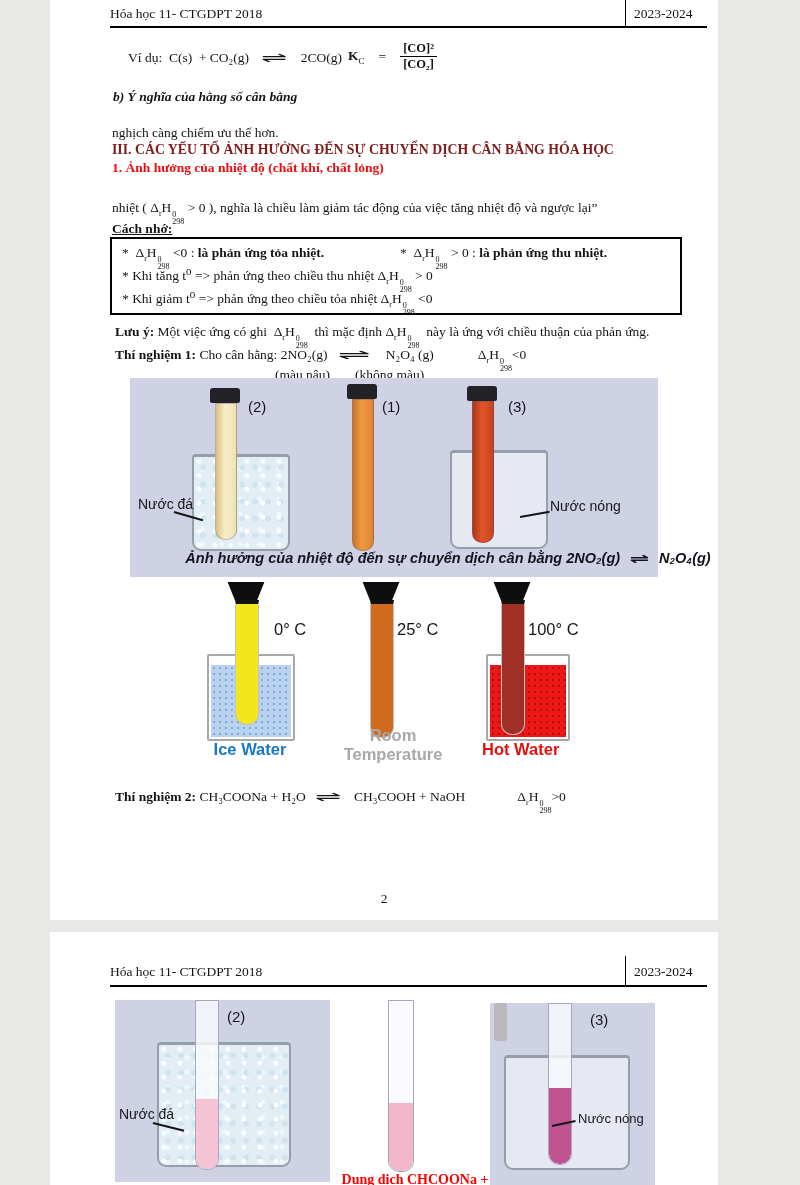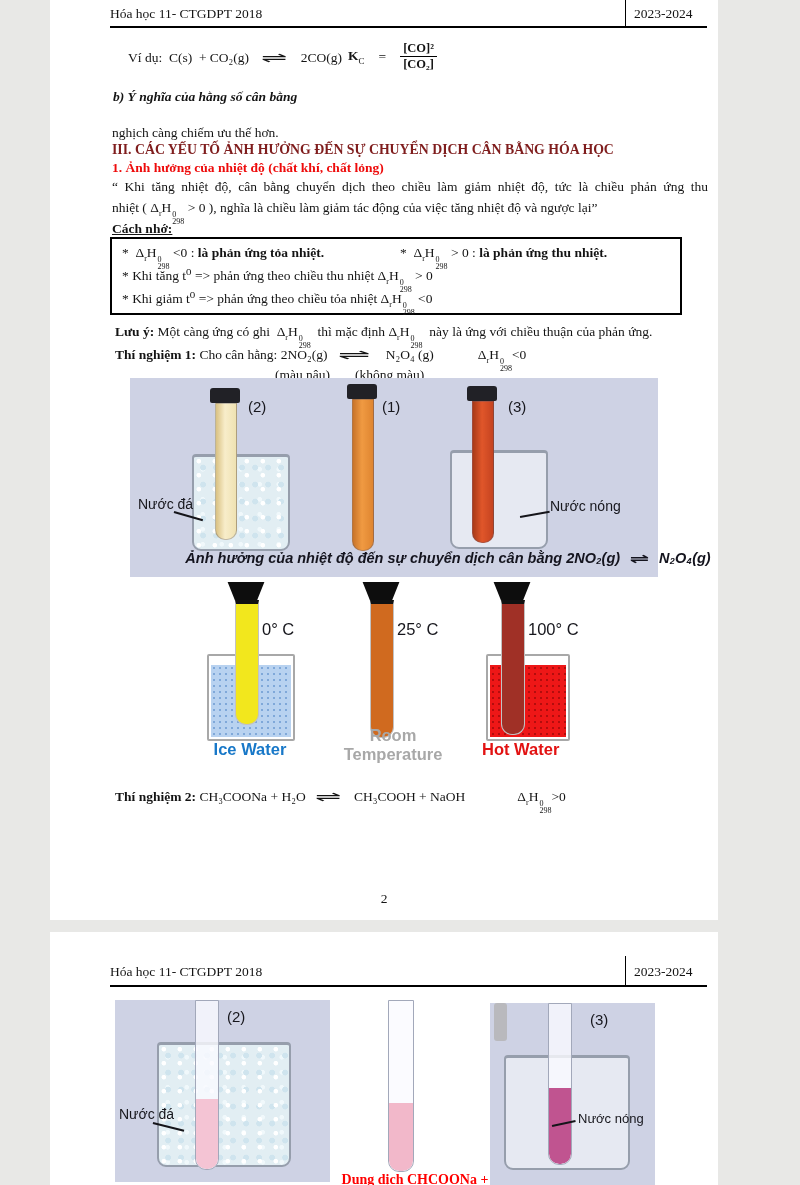--- a/index.html
+++ b/index.html
@@ -92,21 +92,20 @@
   </div>
 
   <div class="line bold ital" style="left:63px;top:87px">b) Ý nghĩa của hằng số cân bằng</div>
 
   <div class="line" style="left:62px;top:123px">nghịch càng chiếm ưu thế hơn.</div>
 
   <div class="line bold blue" style="left:62px;top:140px;font-size:13.8px">III. CÁC YẾU TỐ ẢNH HƯỞNG ĐẾN SỰ CHUYỂN DỊCH CÂN BẰNG HÓA HỌC</div>
 
   <div class="line bold red" style="left:62px;top:158px">1. Ảnh hưởng của nhiệt độ (chất khí, chất lỏng)</div>
 
-  <div class="jline" style="left:62px;top:177px">“ Khi tăng nhiệt độ, cân bằng chuyển dịch theo chiều làm giảm nhiệt độ, tức là chiều phản ứng thu</div>
   <div class="line" style="left:62px;top:196px;line-height:24px"><span>nhiệt ( </span><span class="drh"><span>Δ</span><sub>r</sub><span>H</span><span class="ss">
           <i>0</i>
           <i>298</i>
         </span></span><span> &gt; 0 ), nghĩa là chiều làm giảm tác động của việc tăng nhiệt độ và ngược lại”</span></div>
 
   <div class="line bold underl" style="left:62px;top:219px">Cách nhớ:</div>
 
   <div class="membox">
     <div class="line" style="left:10px;top:3px;line-height:22px"><span>*  </span><span class="drh"><span>Δ</span><sub>r</sub><span>H</span><span class="ss">
             <i>0</i>
@@ -119,21 +118,21 @@
     <div class="line" style="left:10px;top:26px;line-height:22px"><span>* Khi tăng t⁰ =&gt; phản ứng theo chiều thu nhiệt </span><span class="drh"><span>Δ</span><sub>r</sub><span>H</span><span class="ss">
             <i>0</i>
             <i>298</i>
           </span></span><span> &gt; 0</span></div>
     <div class="line" style="left:10px;top:49px;line-height:22px"><span>* Khi giảm t⁰ =&gt; phản ứng theo chiều tỏa nhiệt </span><span class="drh"><span>Δ</span><sub>r</sub><span>H</span><span class="ss">
             <i>0</i>
             <i>298</i>
           </span></span><span> &lt;0</span></div>
   </div>
 
-  <div class="line" style="left:65px;top:320px;line-height:24px"><b>Lưu ý:</b><span> Một càng ứng có ghi  </span><span class="drh"><span>Δ</span><sub>r</sub><span>H</span><span class="ss">
+  <div class="line" style="left:65px;top:320px;line-height:24px"><b>Lưu ý:</b><span> Một việc ứng có ghi  </span><span class="drh"><span>Δ</span><sub>r</sub><span>H</span><span class="ss">
           <i>0</i>
           <i>298</i>
         </span></span><span>  thì mặc định </span><span class="drh"><span>Δ</span><sub>r</sub><span>H</span><span class="ss">
           <i>0</i>
           <i>298</i>
         </span></span><span>  này là ứng với chiều thuận của phản ứng.</span></div>
 
   <div class="line" style="left:65px;top:343px;line-height:24px"><b>Thí nghiệm 1:</b><span> Cho cân hằng: 2NO₂(g)</span><span class="eqarr big">⇌</span><span> N₂O₄ (g)</span><span style="display:inline-block;width:44px"></span><span class="drh"><span>Δ</span><sub>r</sub><span>H</span><span class="ss">
           <i>0</i>
           <i>298</i>
@@ -171,21 +170,21 @@
     <div class="annline" style="left:390px;top:138px;width:30px;transform:rotate(-10deg)"></div>
 
     <div class="figlabel ital bold" style="left:0;top:172px;width:636px;text-align:center;font-size:14.5px;color:#14141e"><span>Ảnh hưởng của nhiệt độ đến sự chuyển dịch cân bằng 2NO₂(g) </span><span class="eqarr small">⇌</span><span> N₂O₄(g)</span></div>
   </div>
 
   <div class="capT" style="left:176px;top:582px"></div>
   <div class="beaker2" style="left:157px;top:654px;width:84px;height:83px">
       <div class="water waterIce"></div>
     </div>
   <div class="tube2b" style="left:185px;top:600px;height:120px;background:#f2e71d"></div>
-  <div class="figlabel" style="left:212px;top:620px;font-size:16.5px">0° C</div>
+  <div class="figlabel" style="left:224px;top:620px;font-size:16.5px">0° C</div>
 
   <div class="capT" style="left:311px;top:582px"></div>
   <div class="tube2b" style="left:320px;top:600px;height:133px;background:#d06a1f"></div>
   <div class="figlabel" style="left:347px;top:620px;font-size:16.5px">25° C</div>
 
   <div class="capT" style="left:442px;top:582px"></div>
   <div class="beaker2" style="left:436px;top:654px;width:80px;height:83px">
       <div class="water waterHot"></div>
     </div>
   <div class="tube2b" style="left:451px;top:600px;height:130px;background:#a03026"></div>

